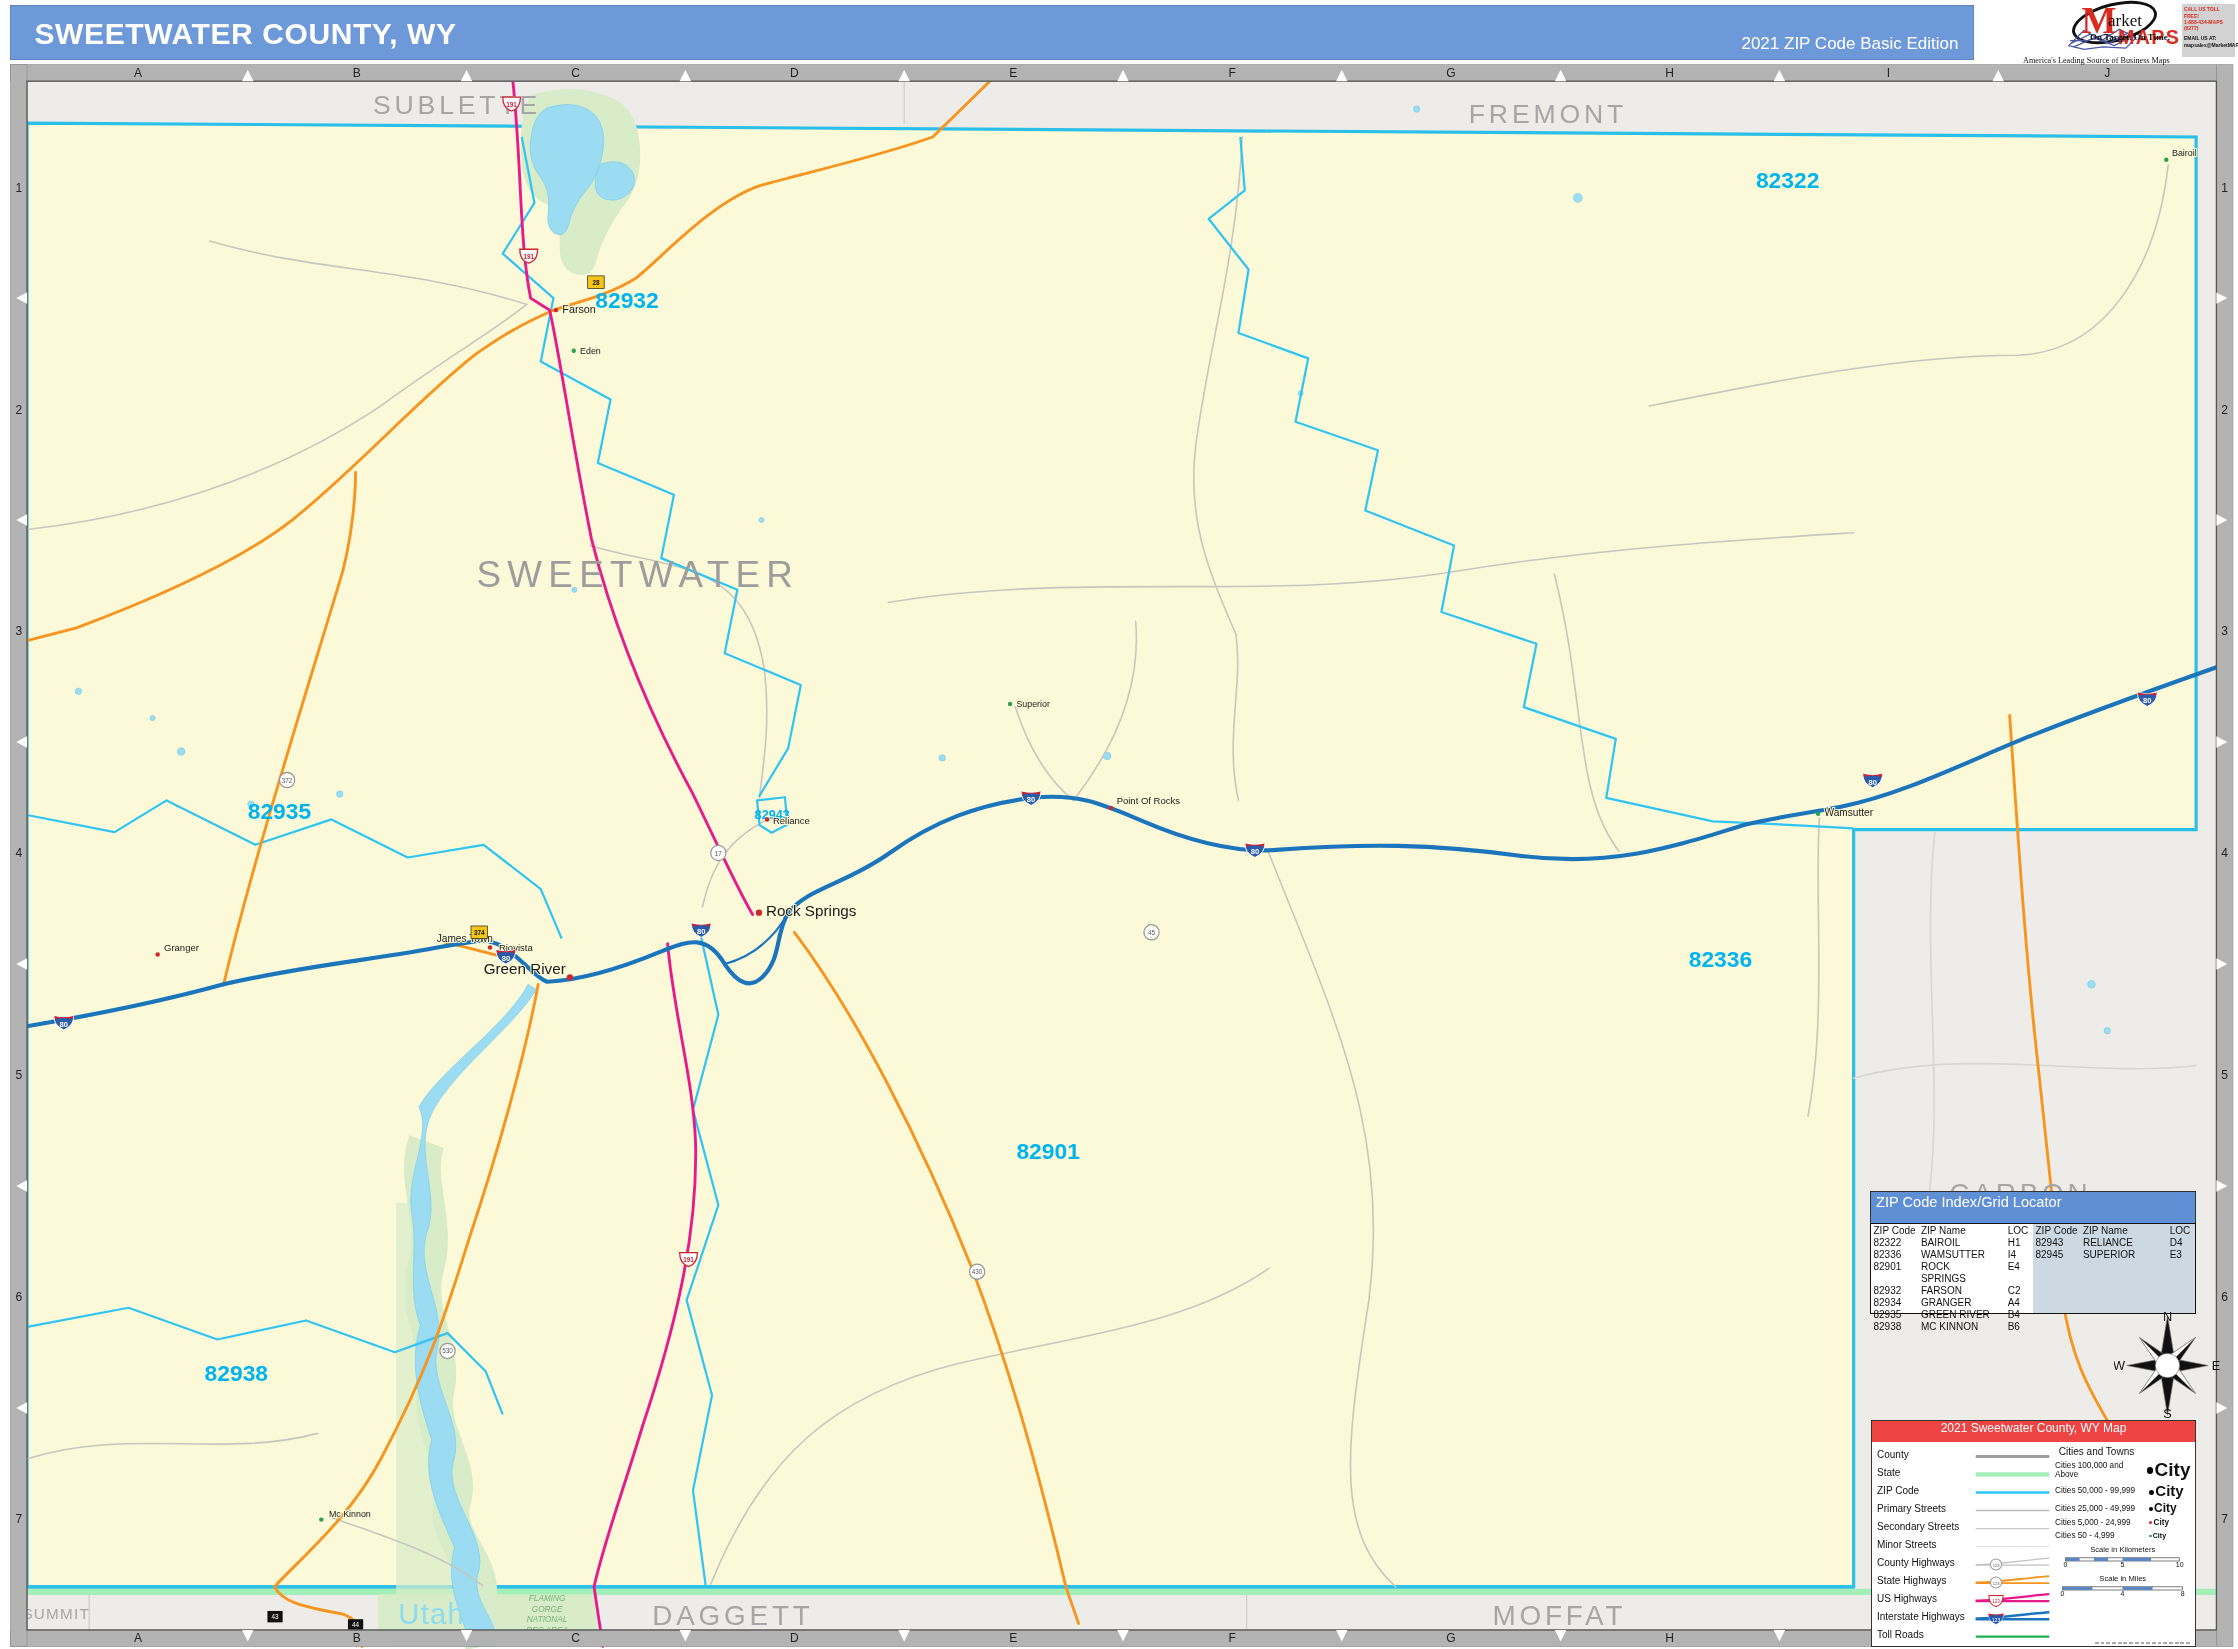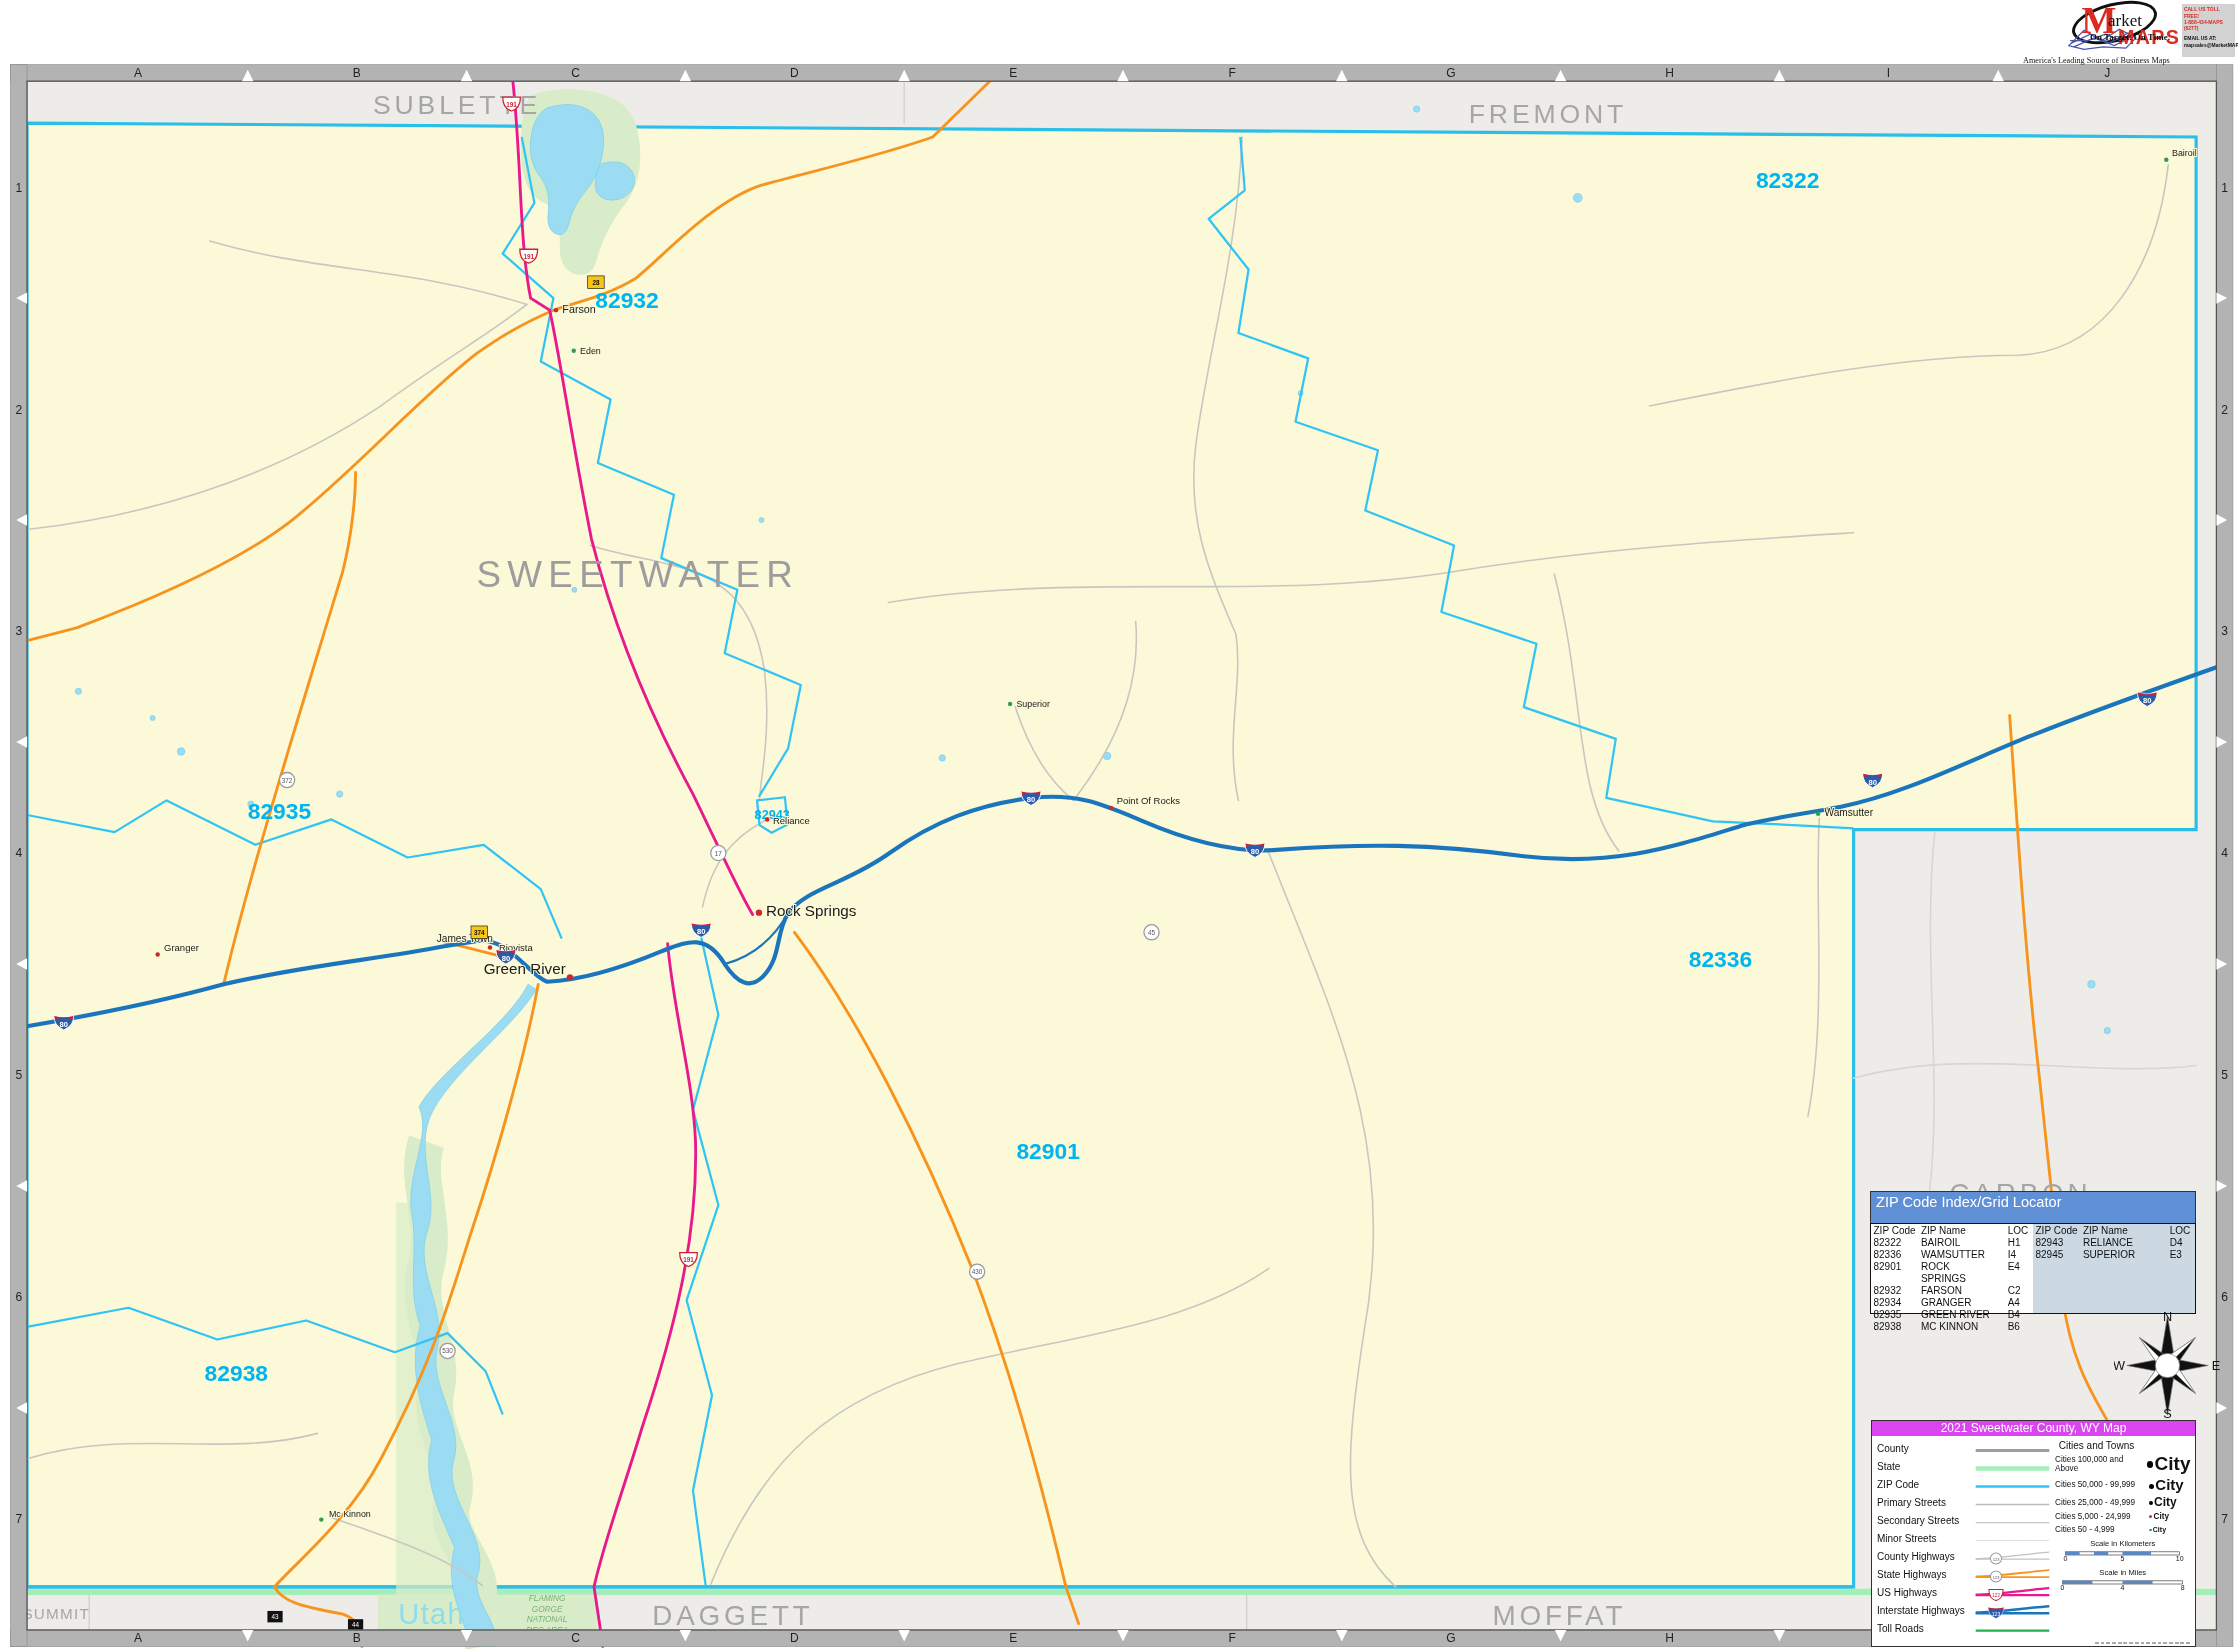--- a/index.html
+++ b/index.html
@@ -28,21 +28,21 @@
   #ztable .cap{background:#5f8fd5;color:#ffffff;font-size:14.6px;padding:1.9px 5px;height:32px;box-sizing:border-box;border:0.6px solid #333;border-bottom:none;}
   #ztable .body{display:flex;border:1.3px solid #111;background:#ffffff;height:91px;box-sizing:border-box;}
   #ztable .half{width:50%;padding:1.3px 2.5px;box-sizing:border-box;}
   #ztable .half.right{background:#ccd8e2;}
   #ztable .trow{display:flex;font-size:10px;color:#111;line-height:12px;}
   #ztable .trow.head{font-weight:normal;}
   #ztable .c1{width:52px;}  #ztable .c2{width:82px;} #ztable .c3{width:25px;padding-left:12px;}
 
   
   #legend{position:absolute;left:1871px;top:1420px;width:325px;height:227px;background:#ffffff;border:1.3px solid #333;box-sizing:border-box;}
-  #legend .cap{background:#d946ef;color:#ffffff;font-size:12px;text-align:center;height:15px;line-height:15px;}
+  #legend .cap{background:#ef4444;color:#ffffff;font-size:12px;text-align:center;height:21px;line-height:15px;}
   #legend .cols{display:flex;}
   #legend .lcol{width:183px;padding:3.8px 0 0 5px;box-sizing:border-box;}
   #legend .rcol{width:138px;padding:2.5px 2.5px 0 0;box-sizing:border-box;}
   .lrow{display:flex;align-items:center;height:18px;}
   .lrow .lab{width:96px;font-size:10px;color:#111;}
   .lrow .smp{width:79px;height:16.5px;}
   #cities-head{font-size:10px;color:#111;margin:1.3px 0 1.3px 3.8px;}
   .crow{display:flex;align-items:center;}
   .crow .lab{width:94px;font-size:8.2px;color:#111;}
   .crow .smp{color:#111;font-weight:bold;white-space:nowrap;}
@@ -354,20 +354,24 @@
           <text x="29" y="1702" text-anchor="middle" font-size="19" fill="#222">5</text>
           <text x="3507" y="1702" text-anchor="middle" font-size="19" fill="#222">5</text>
           <text x="29" y="2052" text-anchor="middle" font-size="19" fill="#222">6</text>
           <text x="3507" y="2052" text-anchor="middle" font-size="19" fill="#222">6</text>
           <text x="29" y="2402" text-anchor="middle" font-size="19" fill="#222">7</text>
           <text x="3507" y="2402" text-anchor="middle" font-size="19" fill="#222">7</text>
         </g>
   </g>
 </svg>
 
+<div id="hdr">
+  <div class="t">SWEETWATER COUNTY, WY</div>
+  <div class="e">2021 ZIP Code Basic Edition</div>
+</div>
 
 <div id="logo">
   <div class="ell"></div>
   <svg class="scrib" width="76" height="28" viewBox="0 0 120 44">
     <g fill="none" stroke="#4a56a6" stroke-width="2">
       <path d="M6,34 L30,10 L58,26 L86,8 L112,22 L96,38 L60,36 L30,40 Z"></path>
       <path d="M10,30 L40,16 L70,30 L100,14"></path>
       <path d="M14,36 L46,22 L78,34 L104,20"></path>
       <path d="M8,26 L36,26 L64,16 L92,28"></path>
     </g>

